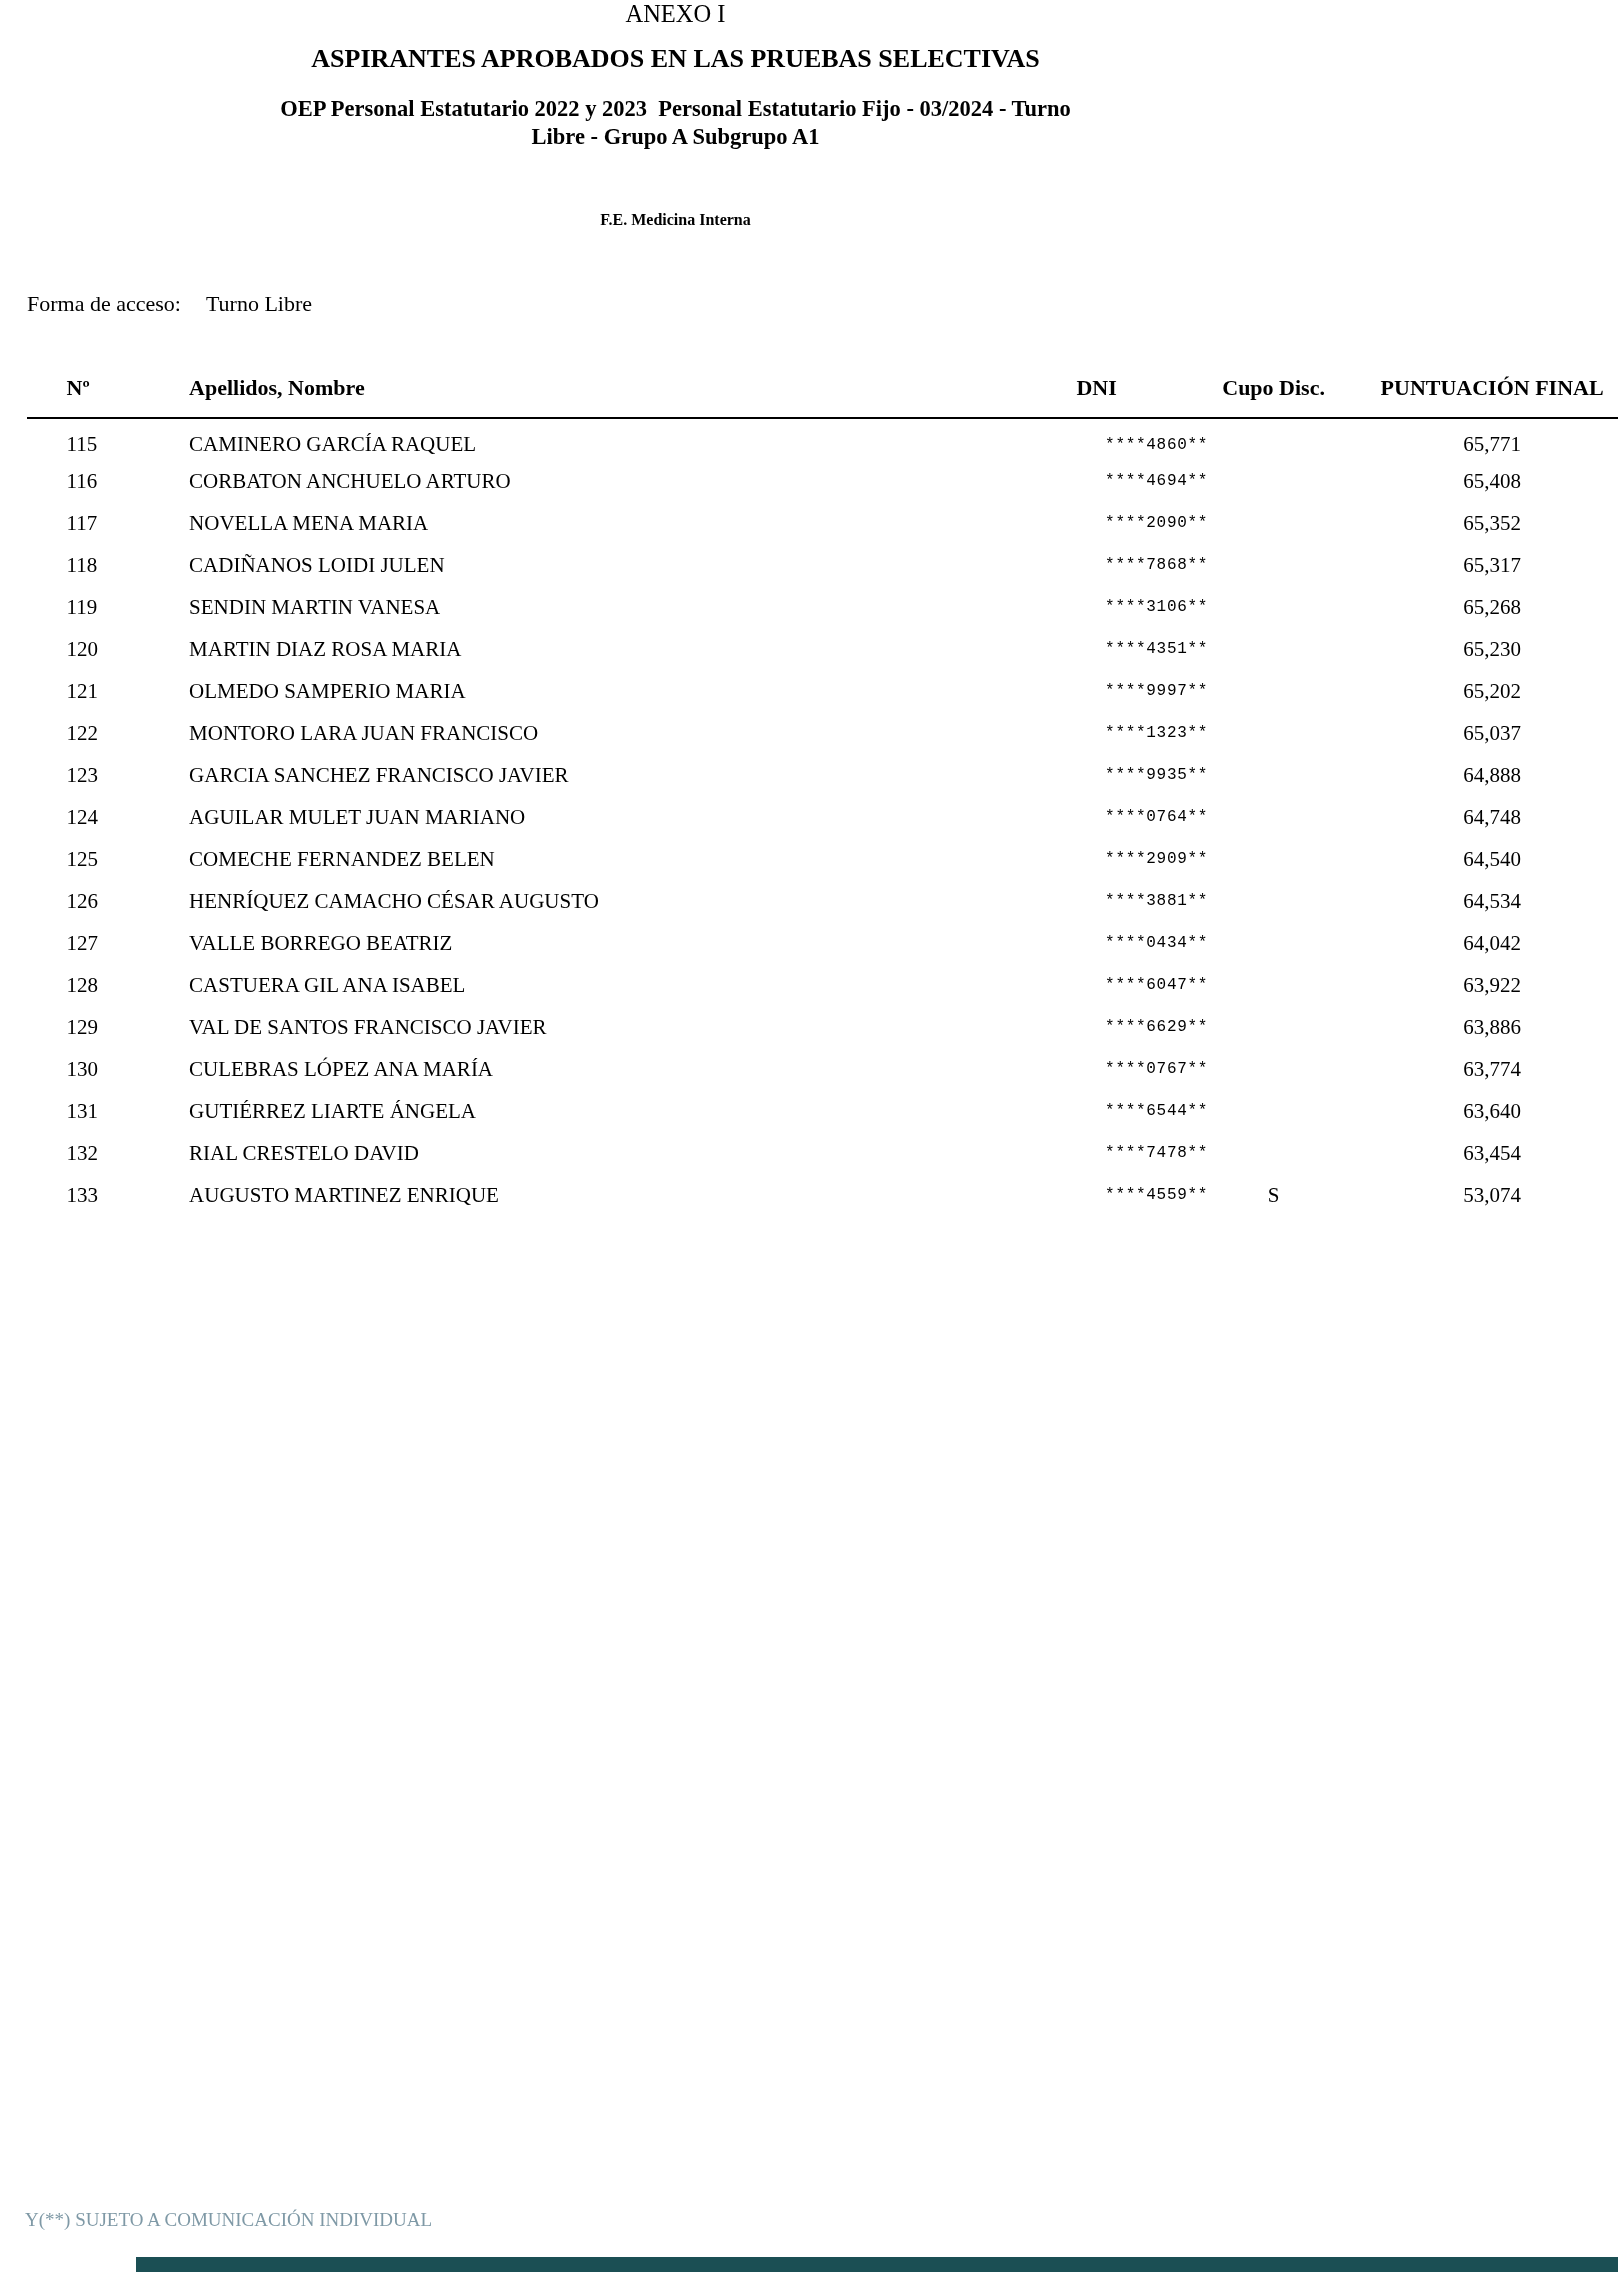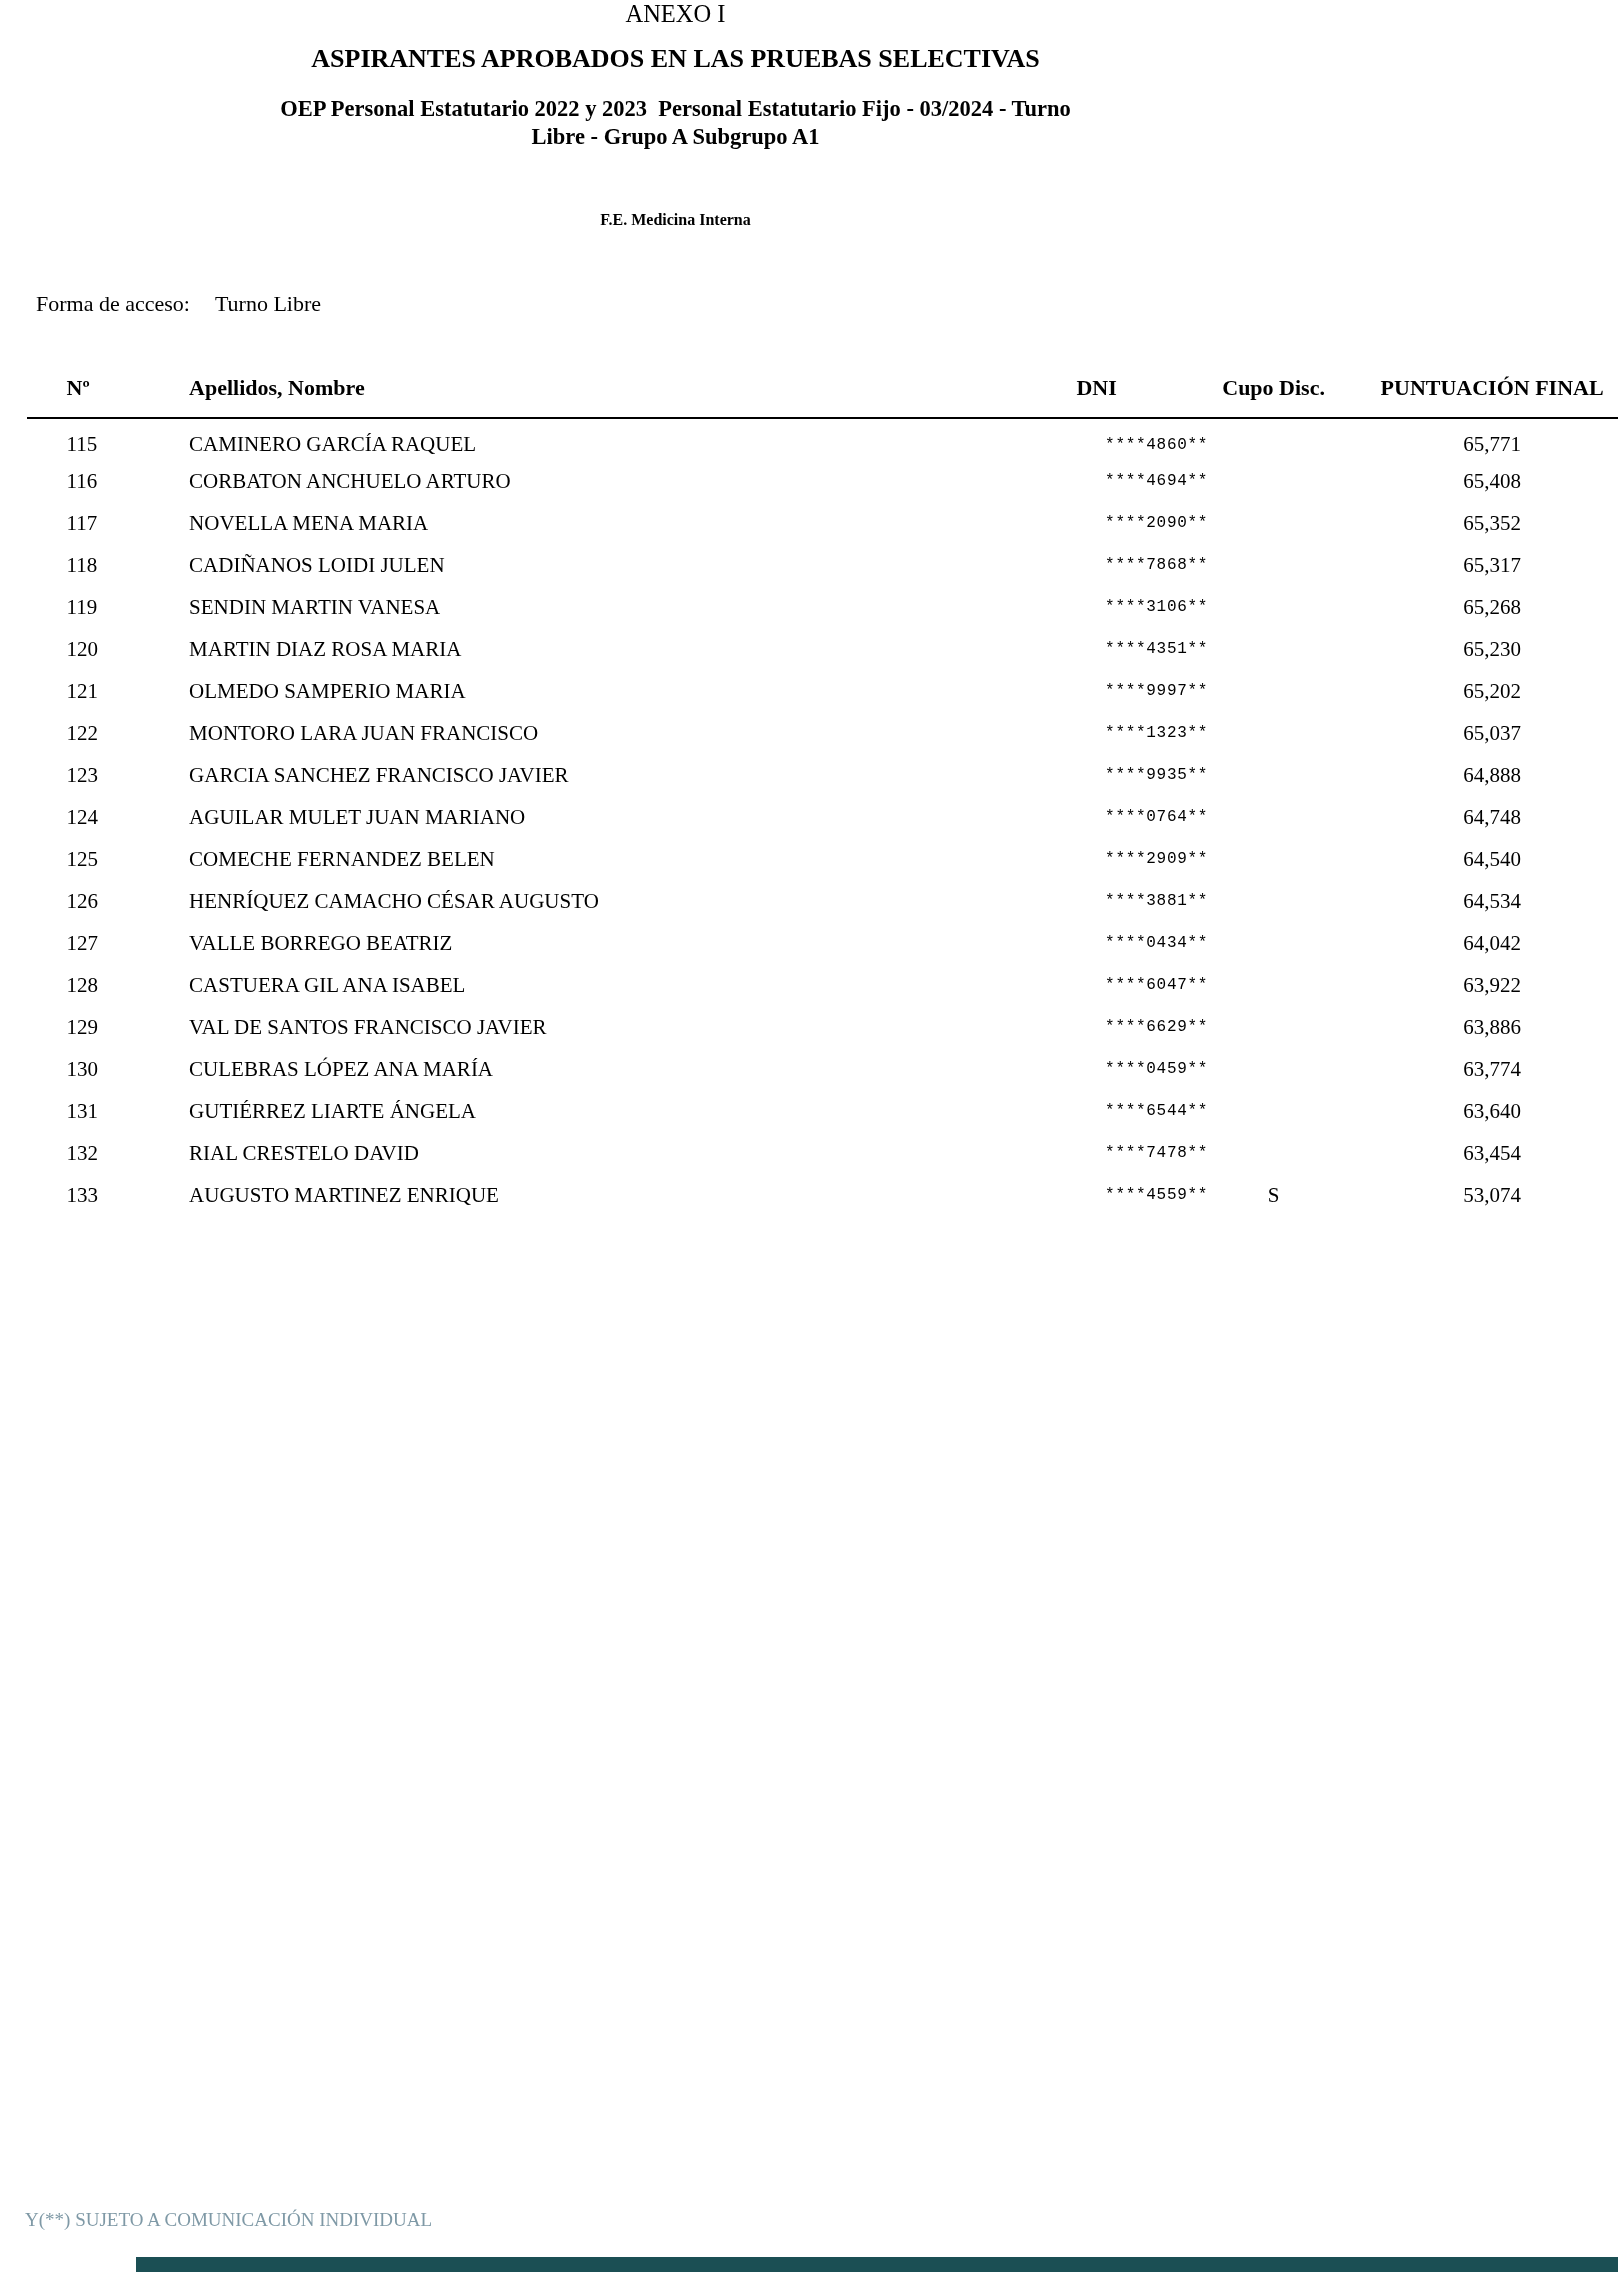--- a/index.html
+++ b/index.html
@@ -38,21 +38,21 @@
   }
   .call-line {
     white-space: pre;
   }
   .specialty {
     margin-top: 60px;
     font-size: 16px;
     font-weight: bold;
   }
   .access-row {
-    margin: 62px 0 0 36px;
+    margin: 62px 0 0 27px;
     font-size: 22px;
   }
   .access-value {
     margin-left: 25px;
   }
   table.results {
     border-collapse: collapse;
     margin: 58px 0 0 26.5px;
     width: 1563px;
     table-layout: fixed;
@@ -235,21 +235,21 @@
         <tr>
     <td class="c-num">129</td>
     <td class="c-name">VAL DE SANTOS FRANCISCO JAVIER</td>
     <td class="c-dni">****6629**</td>
     <td class="c-cupo"></td>
     <td class="c-score">63,886</td>
   </tr>
         <tr>
     <td class="c-num">130</td>
     <td class="c-name">CULEBRAS LÓPEZ ANA MARÍA</td>
-    <td class="c-dni">****0459**</td>
+    <td class="c-dni">****0767**</td>
     <td class="c-cupo"></td>
     <td class="c-score">63,774</td>
   </tr>
         <tr>
     <td class="c-num">131</td>
     <td class="c-name">GUTIÉRREZ LIARTE ÁNGELA</td>
     <td class="c-dni">****6544**</td>
     <td class="c-cupo"></td>
     <td class="c-score">63,640</td>
   </tr>

